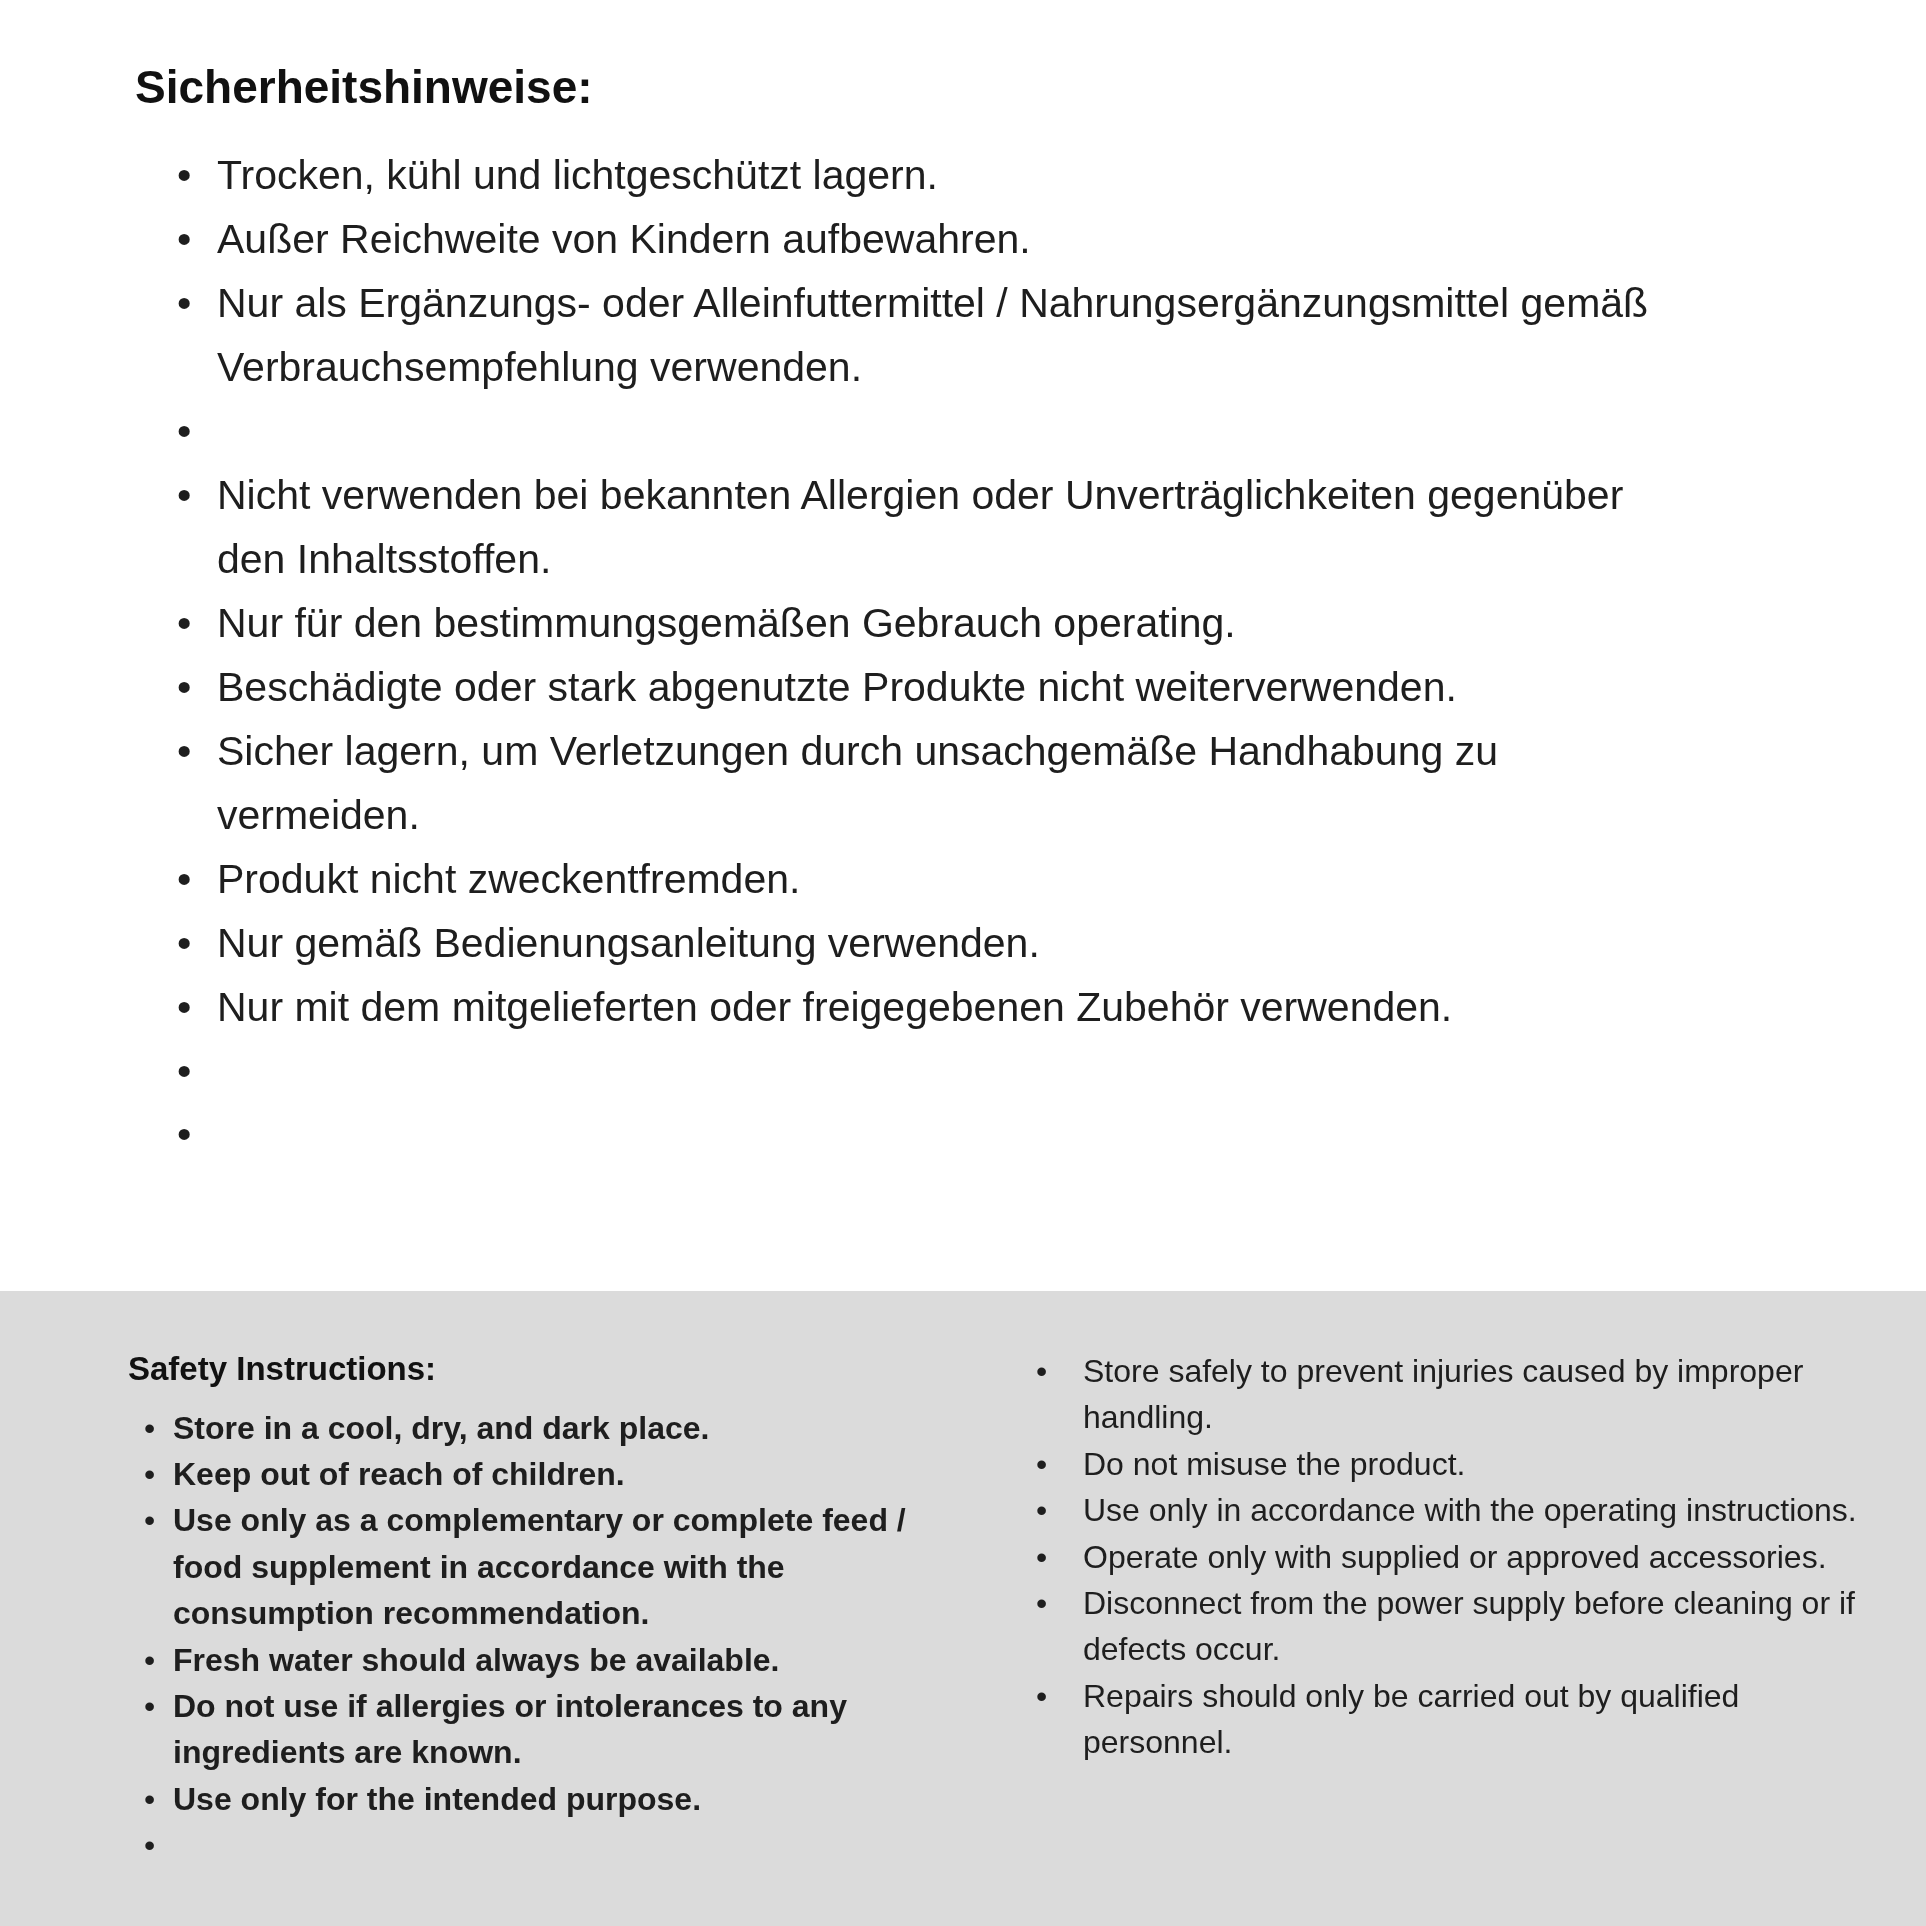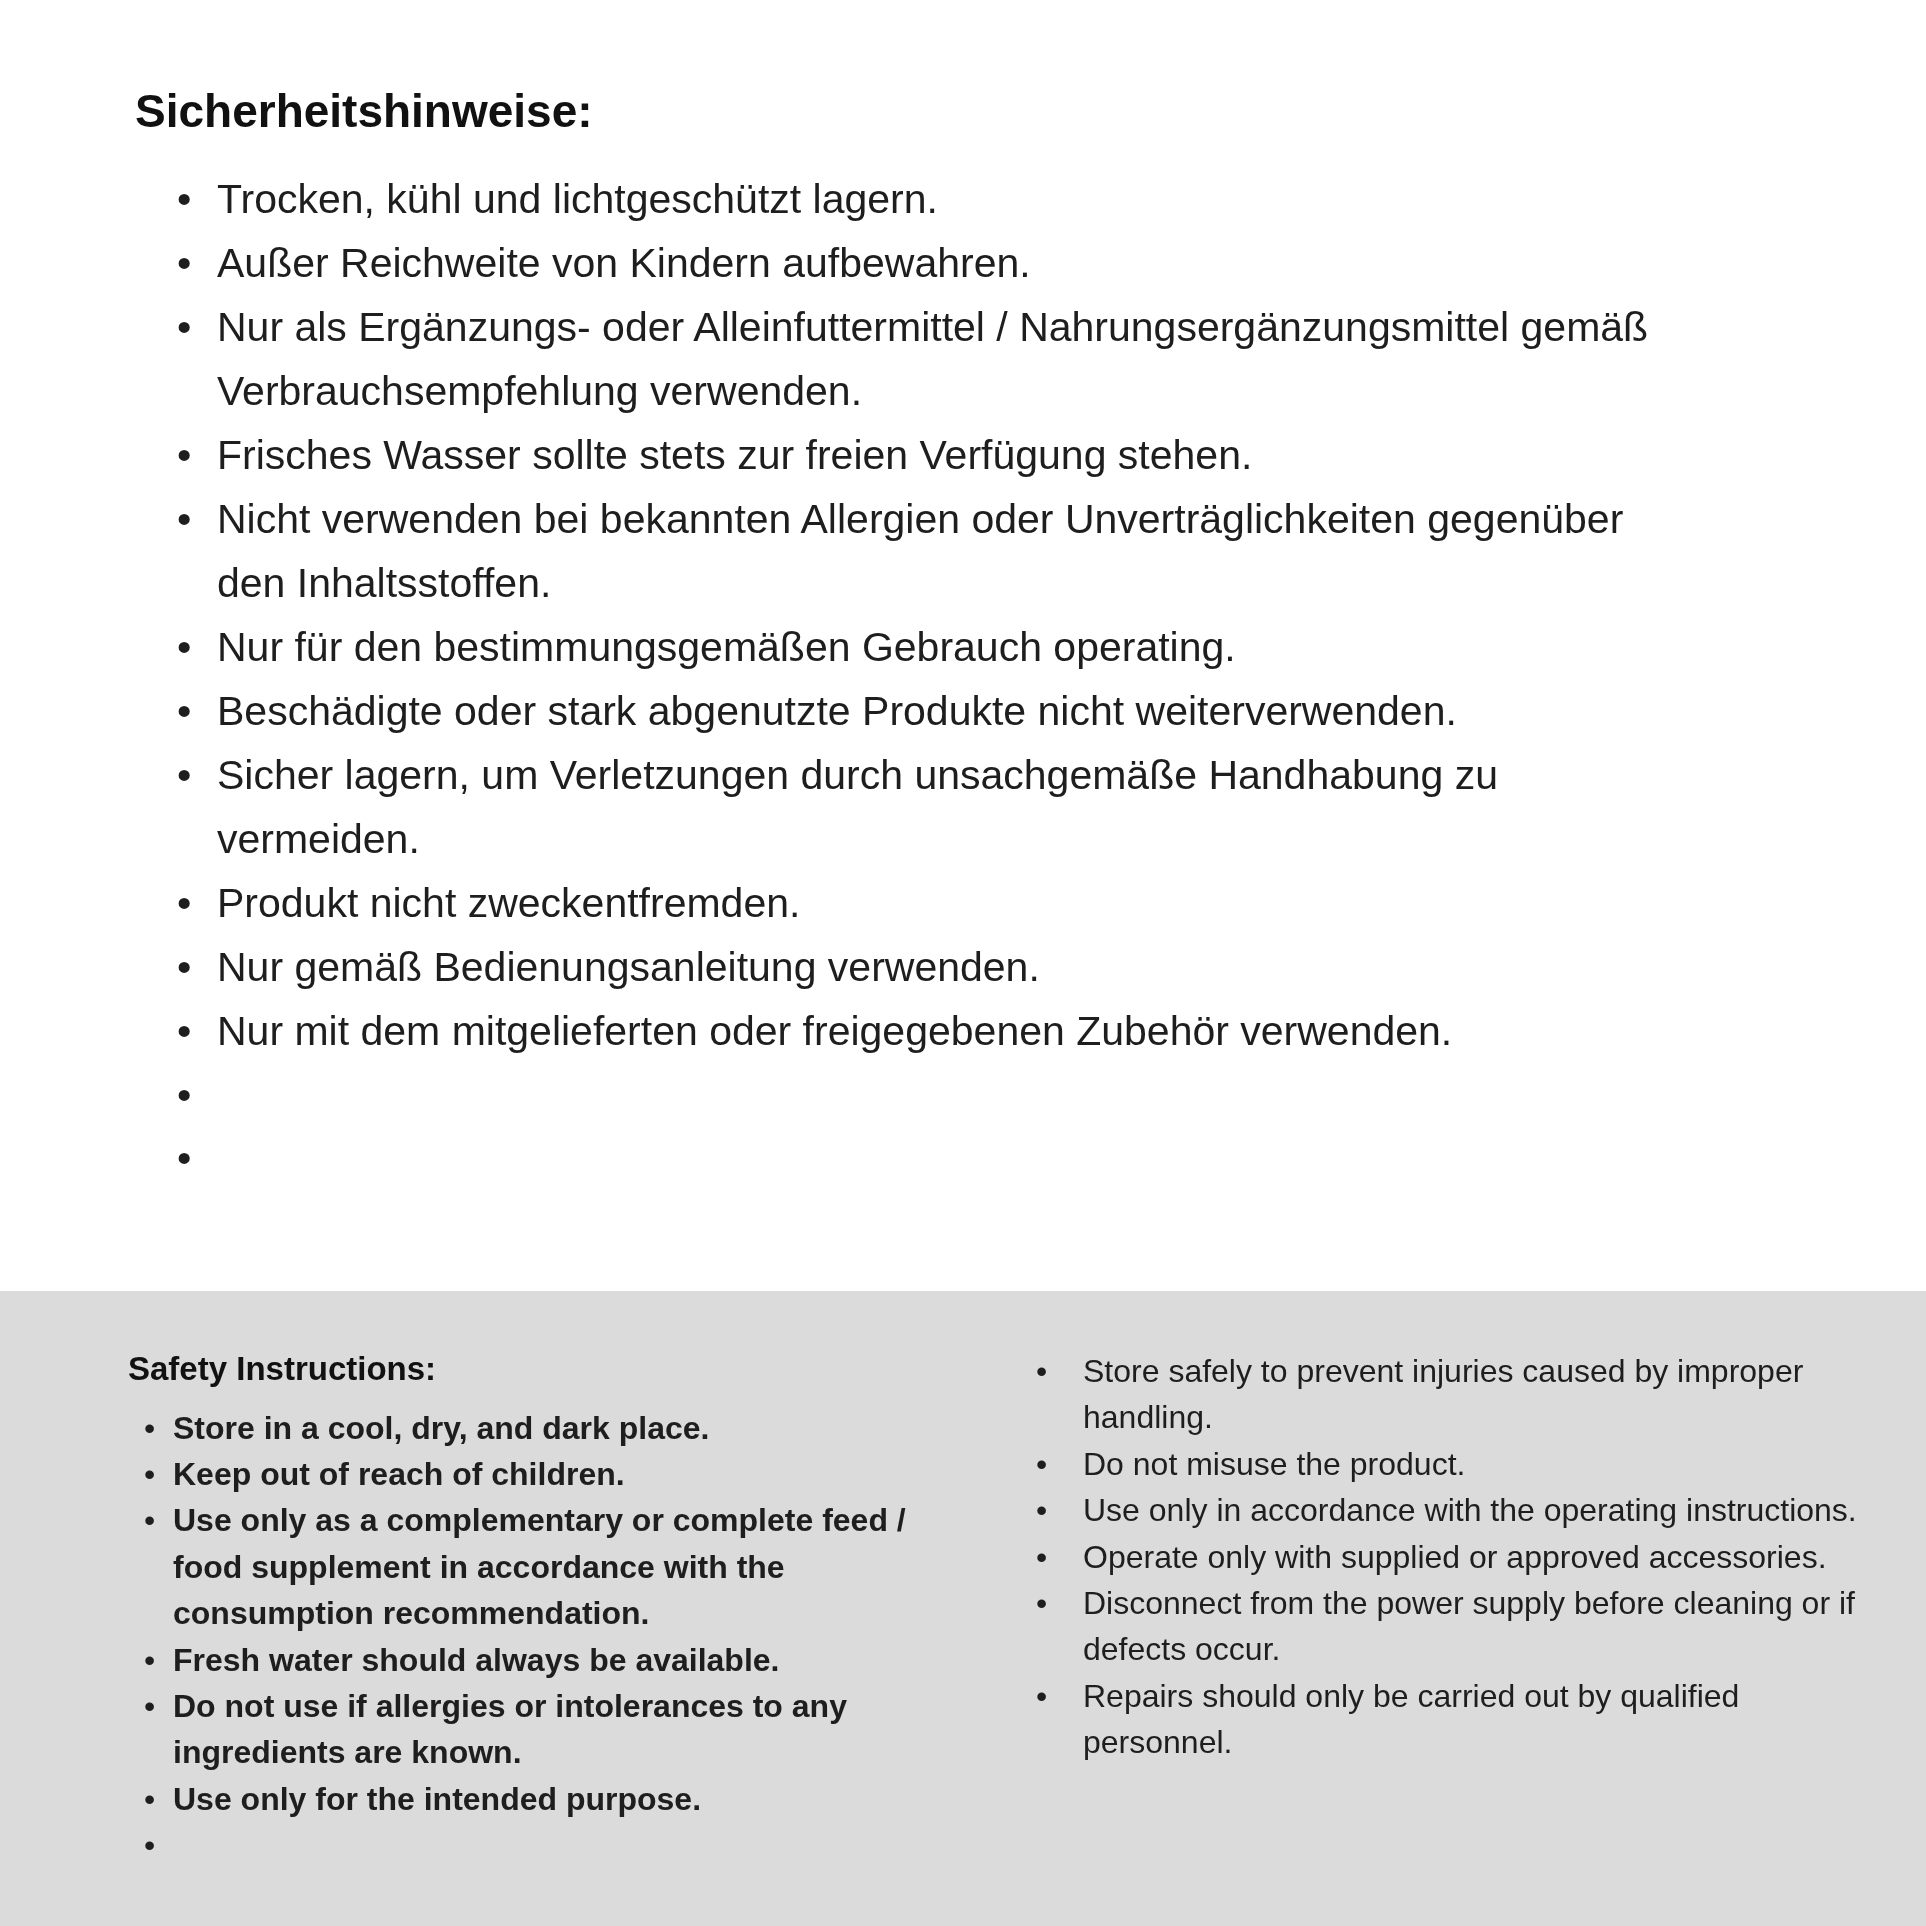--- a/index.html
+++ b/index.html
@@ -16,21 +16,21 @@
     height: 1926px;
     display: flex;
     flex-direction: column;
     overflow: hidden;
   }
 
   
   .german-section {
     height: 1291px;
     flex: 0 0 auto;
-    padding: 84px 77px 0 135px;
+    padding: 60px 77px 0 135px;
   }
   .de-title {
     margin: 0 0 29px 0;
     font-size: 46px;
     line-height: 1.2;
     font-weight: 700;
     color: var(--heading-color, #111111);
   }
   ul { list-style: none; margin: 0; padding: 0; }
   .de-list { margin-left: 42px; }
@@ -86,21 +86,20 @@
         <li>
           <span class="bullet">•</span>
           <span class="item-text">Außer Reichweite von Kindern aufbewahren.</span>
         </li>
         <li>
           <span class="bullet">•</span>
           <span class="item-text">Nur als Ergänzungs- oder Alleinfuttermittel / Nahrungsergänzungsmittel gemäß Verbrauchsempfehlung verwenden.</span>
         </li>
         <li>
           <span class="bullet">•</span>
-          <span class="item-text">Frisches Wasser sollte stets zur freien Verfügung stehen.</span>
         </li>
         <li>
           <span class="bullet">•</span>
           <span class="item-text">Nicht verwenden bei bekannten Allergien oder Unverträglichkeiten gegenüber den Inhaltsstoffen.</span>
         </li>
         <li>
           <span class="bullet">•</span>
           <span class="item-text">Nur für den bestimmungsgemäßen Gebrauch operating.</span>
         </li>
         <li>

